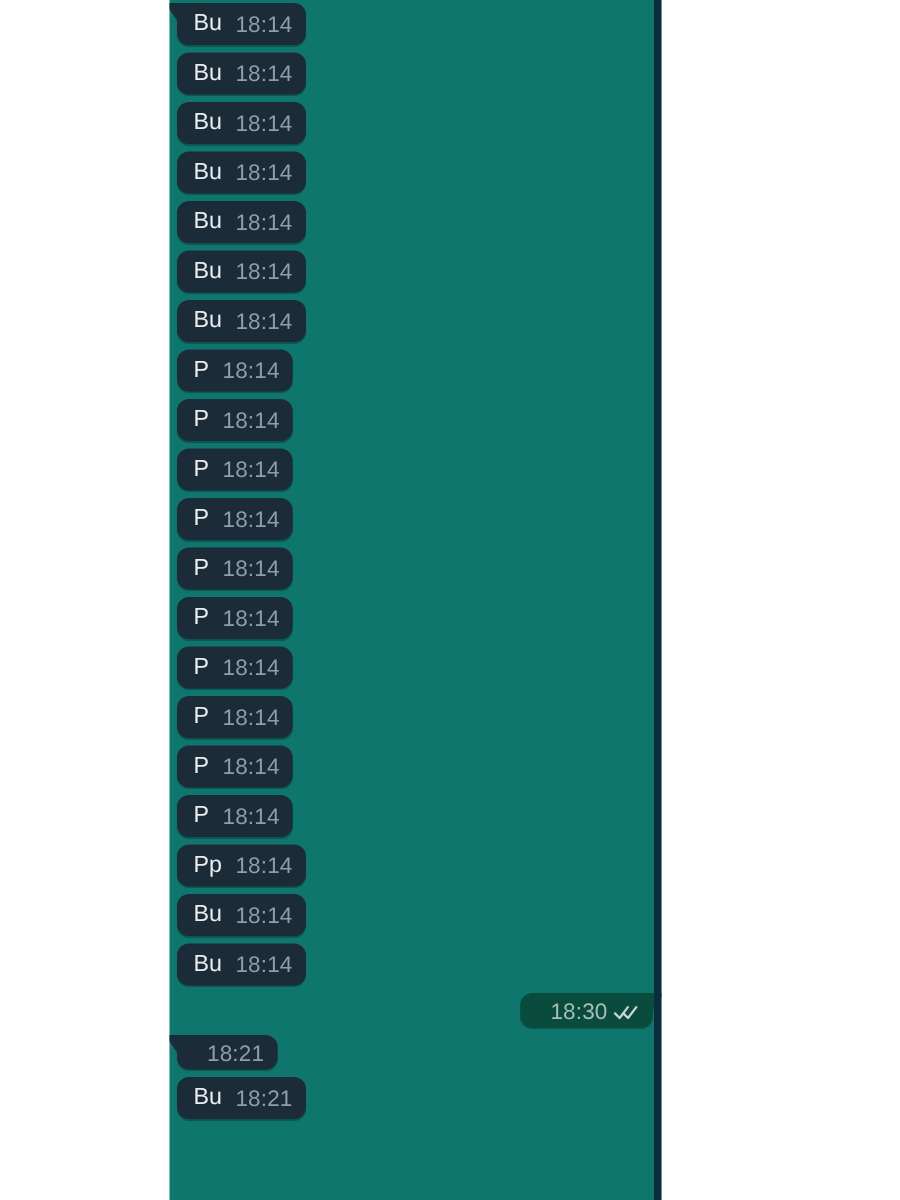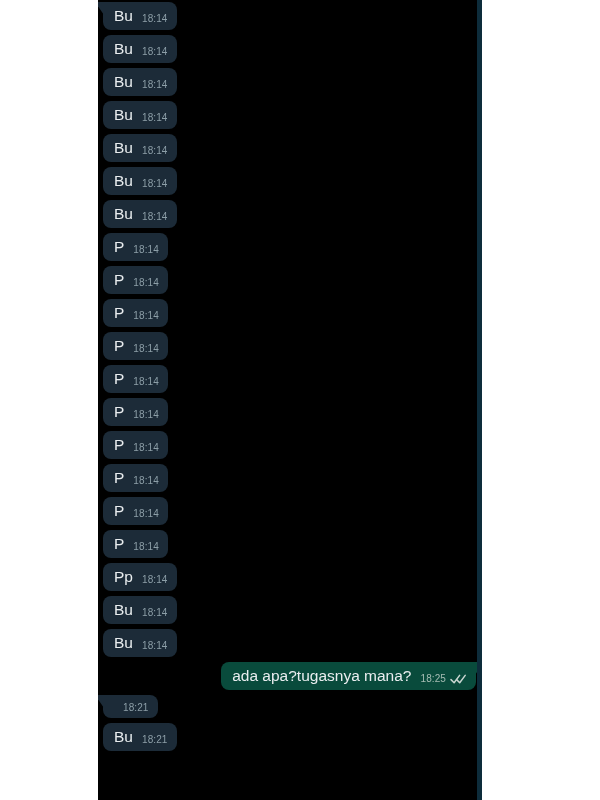--- a/index.html
+++ b/index.html
@@ -15,25 +15,25 @@
   #screen {
     position: relative;
     width: 600px;
     height: 800px;
     background: #ffffff;
   }
 
   
   #chat-panel {
     position: absolute;
-    left: 98px;
+    left: 113px;
     top: 0;
-    width: 384px;
+    width: 328px;
     height: 800px;
-    background: #000000;
+    background: #0f766e;
     overflow: hidden;
   }
 
   #chat-scroll-track {
     position: absolute;
     right: 0;
     top: 0;
     width: 5px;
     height: 800px;
     background: #0d2c3b;
@@ -107,21 +107,21 @@
   .meta {
     display: inline-flex;
     align-items: center;
     flex-shrink: 0;
     margin-left: 9px;
     transform: translateY(1px);
   }
 
   .msg-time {
     color: #8d9fa8;
-    font-size: 10px;
+    font-size: 15px;
     line-height: 13px;
     letter-spacing: 0.1px;
     white-space: nowrap;
   }
   .bubble.out .msg-time { color: #a6bdb4; }
 
   .ticks {
     margin-left: 4px;
     width: 17px;
     height: 12px;
@@ -296,23 +296,22 @@
         <div class="msg-row incoming">
           <div class="bubble in">
             <span class="msg-text">Bu</span>
             <span class="meta">
               <span class="msg-time">18:14</span>
             </span>
           </div>
         </div>
         <div class="msg-row outgoing">
           <div class="bubble out tail-out">
-            <span class="msg-text">ada apa?tugasnya mana?</span>
-            <span class="meta">
-              <span class="msg-time">18:25</span>
+            <span class="meta">
+              <span class="msg-time">18:30</span>
               <span class="ticks">
                 <svg width="17" height="12" viewBox="0 0 17 12" fill="none">
                   <path d="M1 6.6 L4.1 9.7 L9.6 2.4" stroke="#c8d5d0" stroke-width="1.5" stroke-linecap="round" stroke-linejoin="round"></path>
                   <path d="M6.6 6.6 L9.7 9.7 L15.2 2.4" stroke="#c8d5d0" stroke-width="1.5" stroke-linecap="round" stroke-linejoin="round"></path>
                 </svg>
               </span>
             </span>
           </div>
         </div>
         <div class="msg-row incoming">

